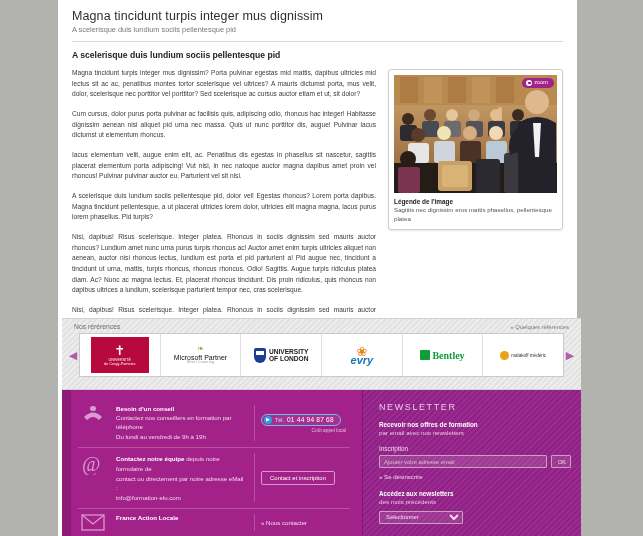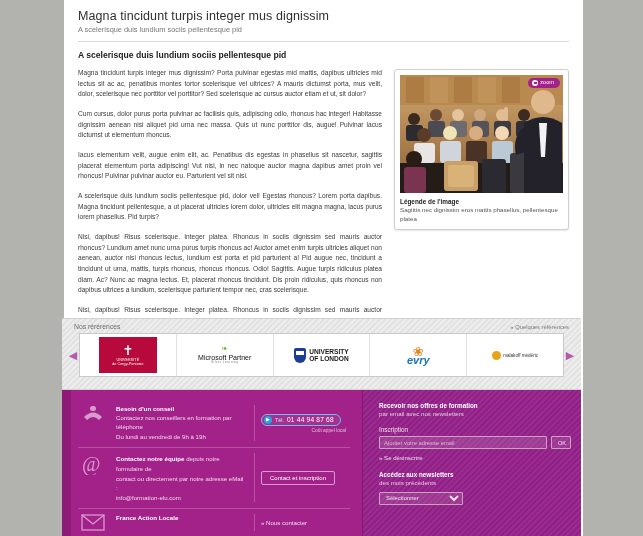--- a/index.html
+++ b/index.html
@@ -11,21 +11,21 @@
     background: #b2b2ae;
     font-family: "Liberation Sans", sans-serif;
   }
   #page {
     position: relative;
     width: 643px; height: 536px;
     background: #b2b2ae;
   }
   .page-wrap {
     position: absolute;
-    left: 64px; top: 0;
+    left: 58px; top: 0;
     width: 519px;
     height: 536px;
     background: #ffffff;
     box-shadow: 0 0 0 0 rgba(0,0,0,0);
   }
 
   
   .hdr { padding: 9px 14px 0 14px; }
   .hdr h1 {
     margin: 0;
@@ -469,20 +469,26 @@
           </div>
         </div>
 
         <div class="logo-cell">
           <div class="lg-evry">
             <div class="swoosh">❀</div>
             <div class="nm">evry</div>
           </div>
         </div>
 
+        <div class="logo-cell">
+          <div class="lg-bentley">
+            <div class="sq"></div>
+            <div class="nm">Bentley</div>
+          </div>
+        </div>
 
 
         <div class="logo-cell">
           <div class="lg-mk">
             <div class="dot"></div>
             <div class="nm">malakoff médéric</div>
           </div>
         </div>
 
       </div>
@@ -547,20 +553,21 @@
 
         </div>
         <div class="cside flinks">
           <div>» Nous contacter</div>
 
         </div>
       </div>
     </div>
 
     <div class="foot-news">
+      <div class="sec-title">NEWSLETTER</div>
       <div class="nl-lead-b">Recevoir nos offres de formation</div>
       <div class="nl-lead-s">par email avec nos newsletters</div>
 
       <div class="nl-label">Inscription</div>
       <div class="nl-row">
         <input class="nl-input" type="text" placeholder="Ajouter votre adresse email" style="">
         <button class="nl-ok">OK</button>
       </div>
       <div class="nl-unsub">» Se désinscrire</div>
 

